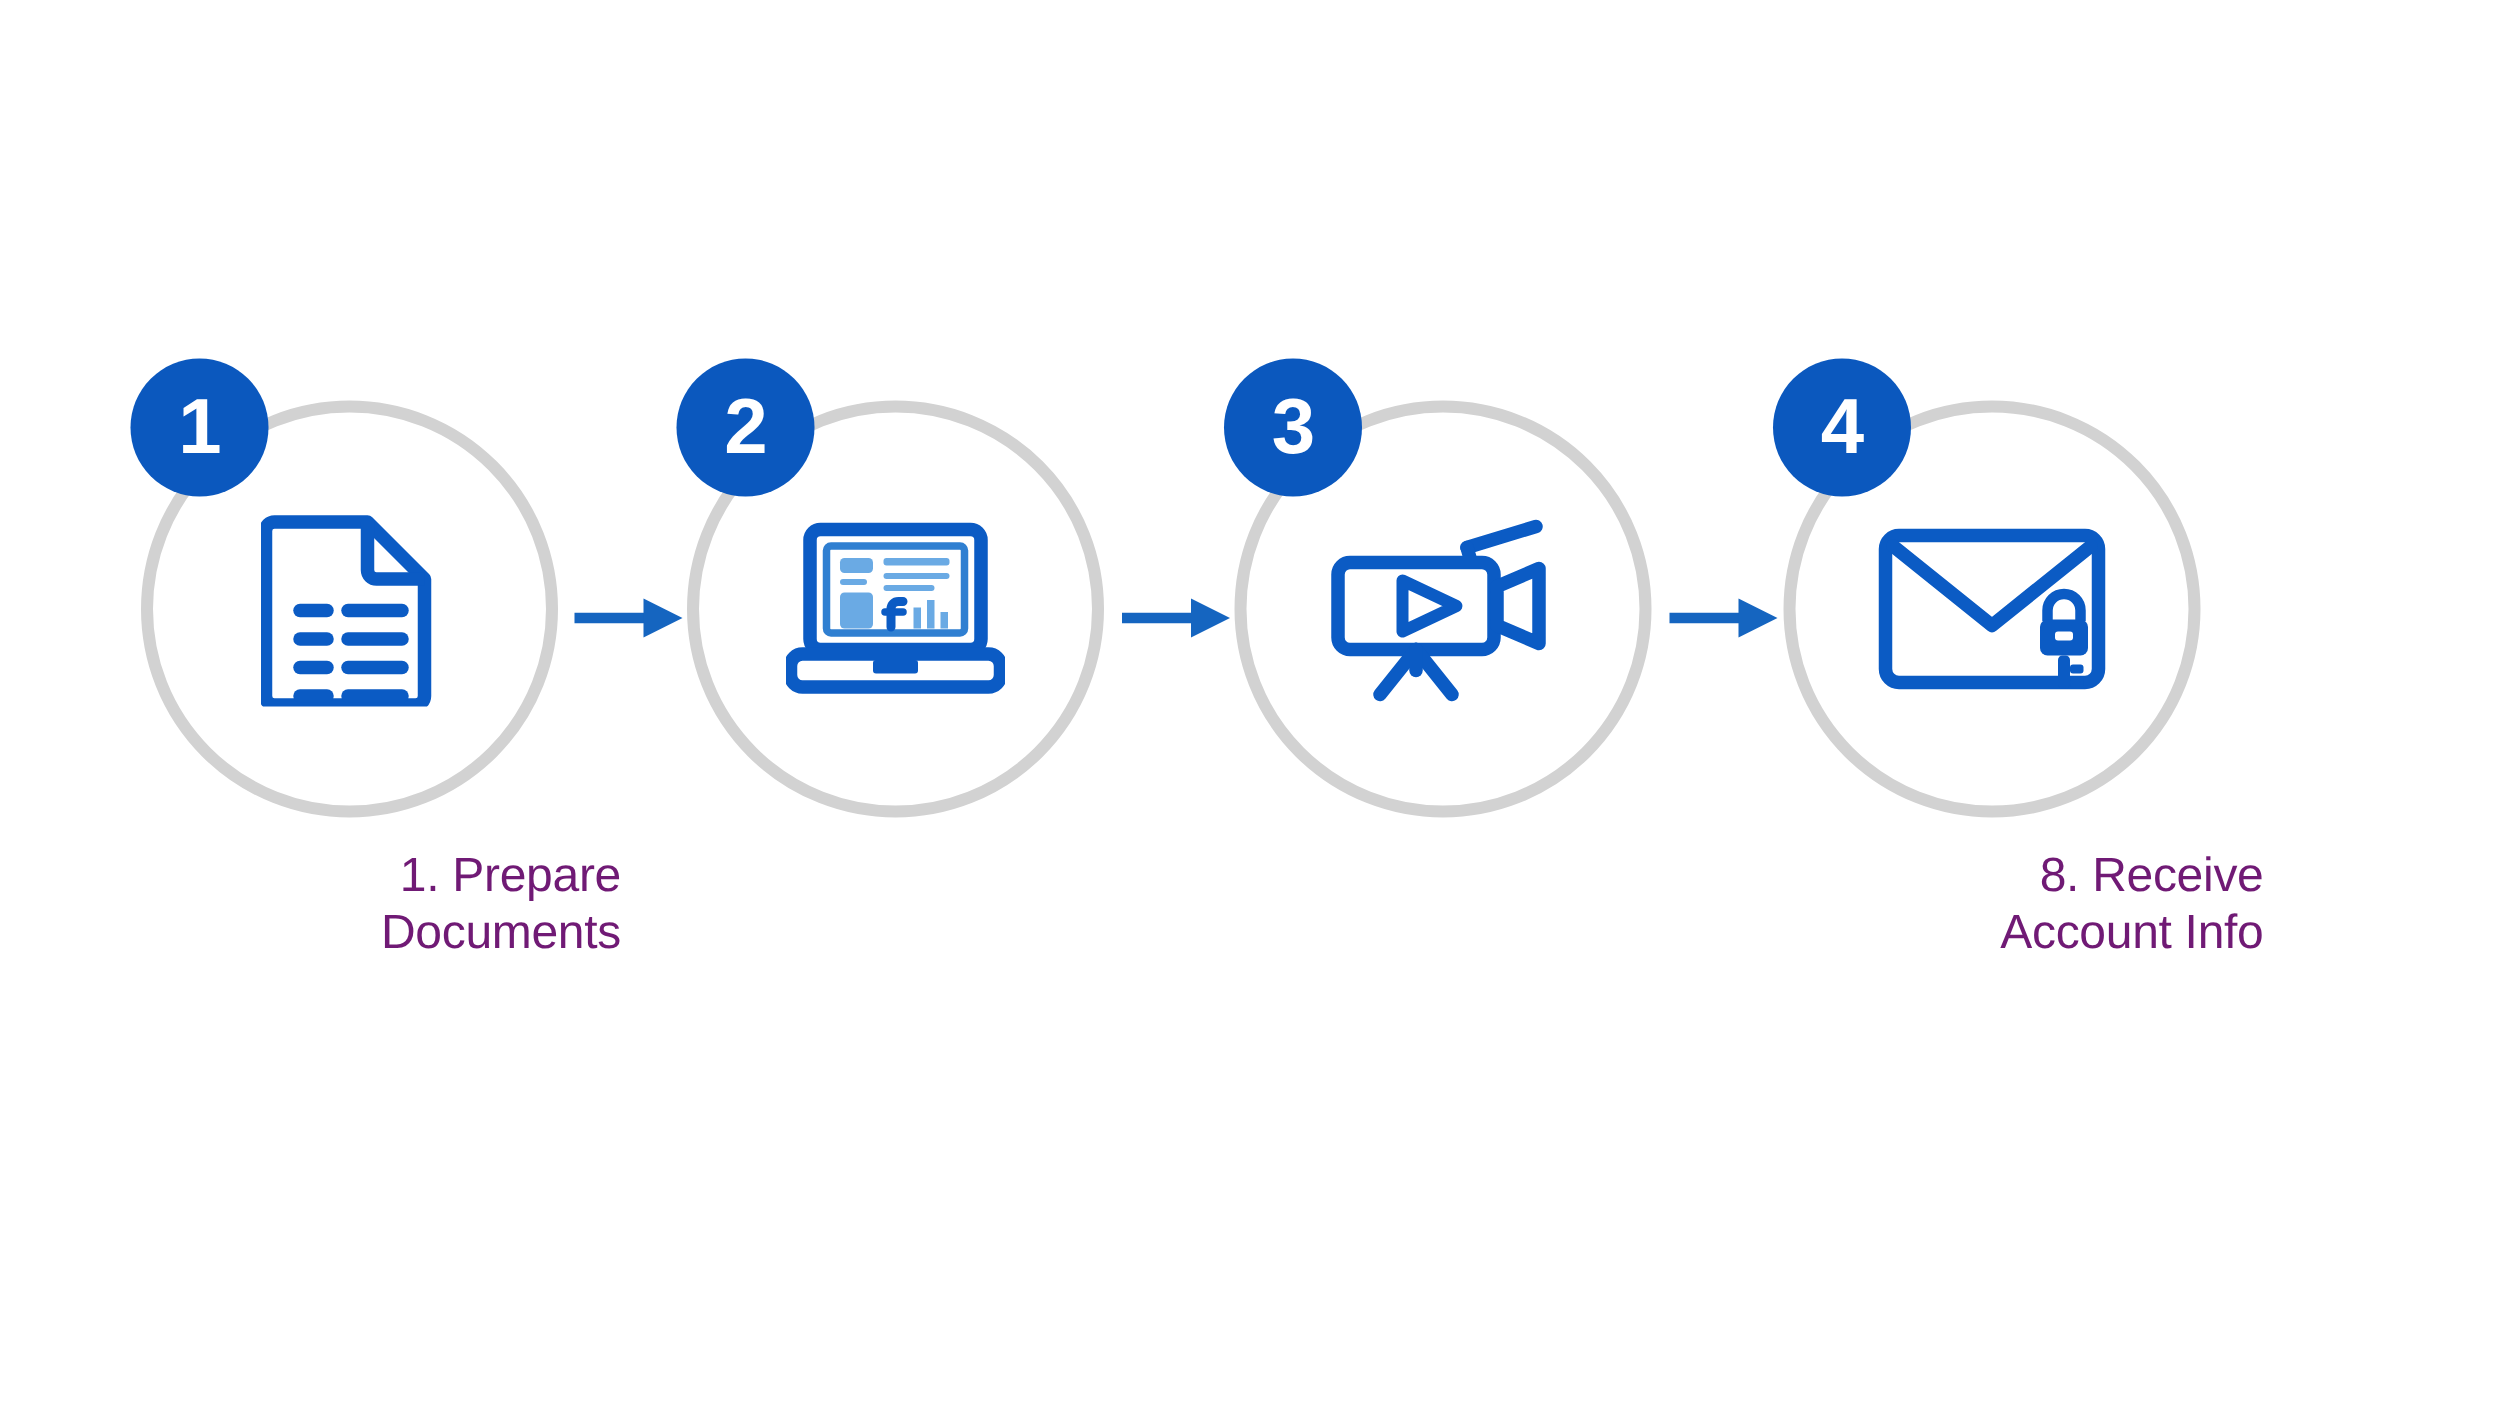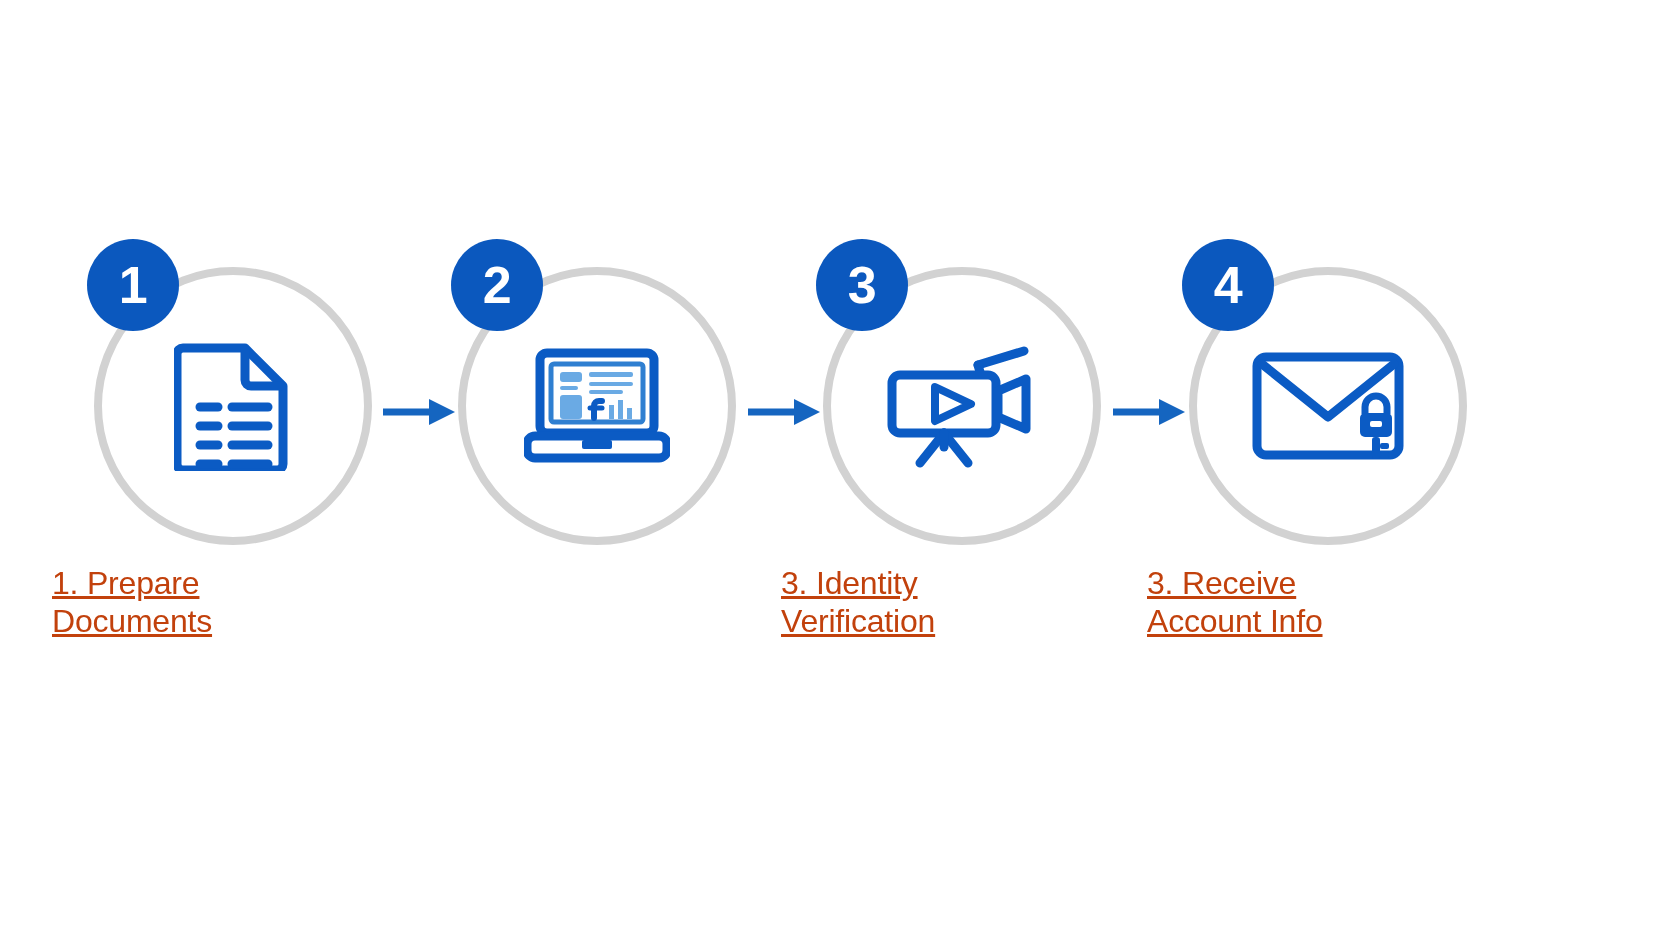--- a/index.html
+++ b/index.html
@@ -87,27 +87,26 @@
     letter-spacing: -0.5px;
     z-index: 3;
   }
 
   
   .step-label {
     position: absolute;
     left: -20px;
     top: 320px;
     width: 362px;
-    text-align: left;
+    text-align: right;
     font-size: 32px;
     line-height: 1.18;
-    color: #c2410c;
+    color: #701a75;
     letter-spacing: -0.2px;
     white-space: pre-line;
-    text-decoration: underline;
   }
 
   
   .arrow {
     position: absolute;
     top: 393px;
     width: 76px;
     height: 38px;
   }
   .arrow-1 { left: 381px; }
@@ -186,22 +185,20 @@
           <path d="M112 48 L140 36 L140 86 L112 74 Z" stroke="#0b5bc4" stroke-width="9" stroke-linejoin="round" fill="#ffffff"></path>
 
           <path d="M49 44 L85 61 L49 78 Z" stroke="#0b5bc4" stroke-width="8" stroke-linejoin="round" fill="#ffffff"></path>
 
           <path d="M58 90 L34 120" stroke="#0b5bc4" stroke-width="9" stroke-linecap="round"></path>
           <path d="M58 90 L82 120" stroke="#0b5bc4" stroke-width="9" stroke-linecap="round"></path>
           <path d="M58 90 L58 104" stroke="#0b5bc4" stroke-width="9" stroke-linecap="round"></path>
         </svg>
       </div>
       <div class="badge">3</div>
-      <div class="step-label">3. Identity
-Verification</div>
     </div>
 
     <div class="step step-4">
       <div class="ring"></div>
       <div class="icon-wrap">
         <svg width="152" height="110" viewBox="0 0 152 110" fill="none">
 
           <rect x="5" y="6" width="142" height="98" rx="9" stroke="#0b5bc4" stroke-width="9" fill="#ffffff"></rect>
 
           <path d="M10 13 L76 66 L142 13" stroke="#0b5bc4" stroke-width="9" stroke-linejoin="round" stroke-linecap="round" fill="none"></path>
@@ -210,21 +207,21 @@
             <path d="M113 63 v-7a11 11 0 0 1 22 0 v7" stroke="#0b5bc4" stroke-width="7" fill="none"></path>
             <rect x="108" y="62" width="32" height="24" rx="5" fill="#0b5bc4"></rect>
             <rect x="118" y="70" width="12" height="6" rx="2" fill="#ffffff"></rect>
             <rect x="120" y="86" width="8" height="22" rx="3" fill="#0b5bc4"></rect>
             <rect x="128" y="92" width="9" height="6" rx="2" fill="#0b5bc4"></rect>
             <rect x="128" y="101" width="9" height="6" rx="2" fill="#0b5bc4"></rect>
           </g>
         </svg>
       </div>
       <div class="badge">4</div>
-      <div class="step-label">3. Receive
+      <div class="step-label">8. Receive
 Account Info</div>
     </div>
 
     <div class="arrow arrow-1">
       <svg width="76" height="38" viewBox="0 0 76 38">
         <line x1="2" y1="19" x2="52" y2="19" stroke="#1565c0" stroke-width="7"></line>
         <path d="M48 6 L74 19 L48 32 Z" fill="#1565c0"></path>
       </svg>
     </div>
     <div class="arrow arrow-2">

